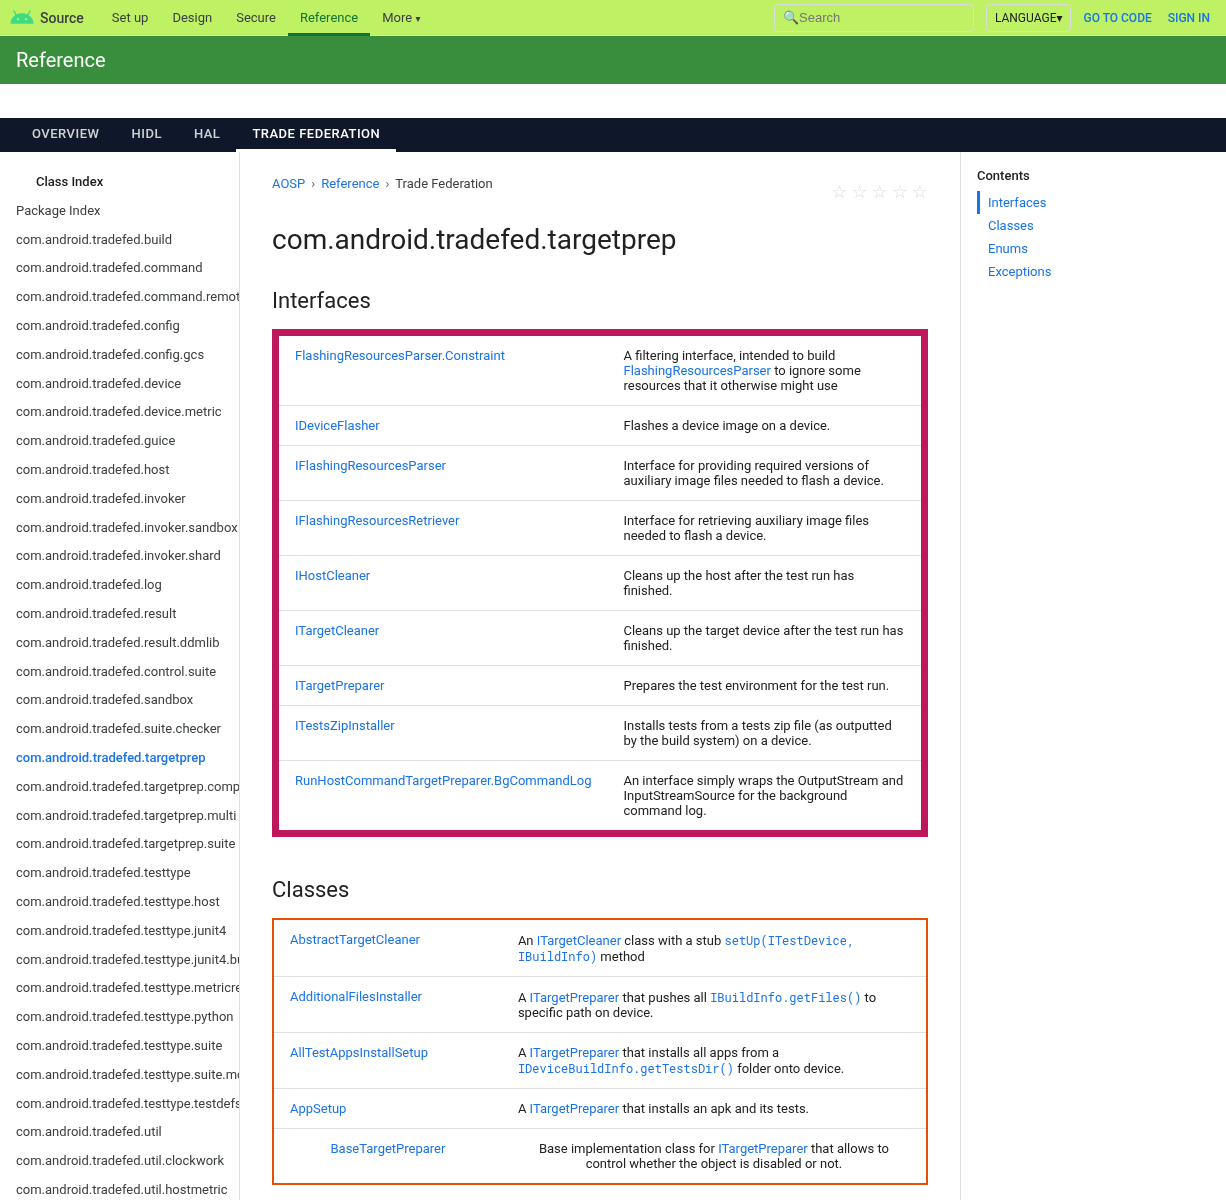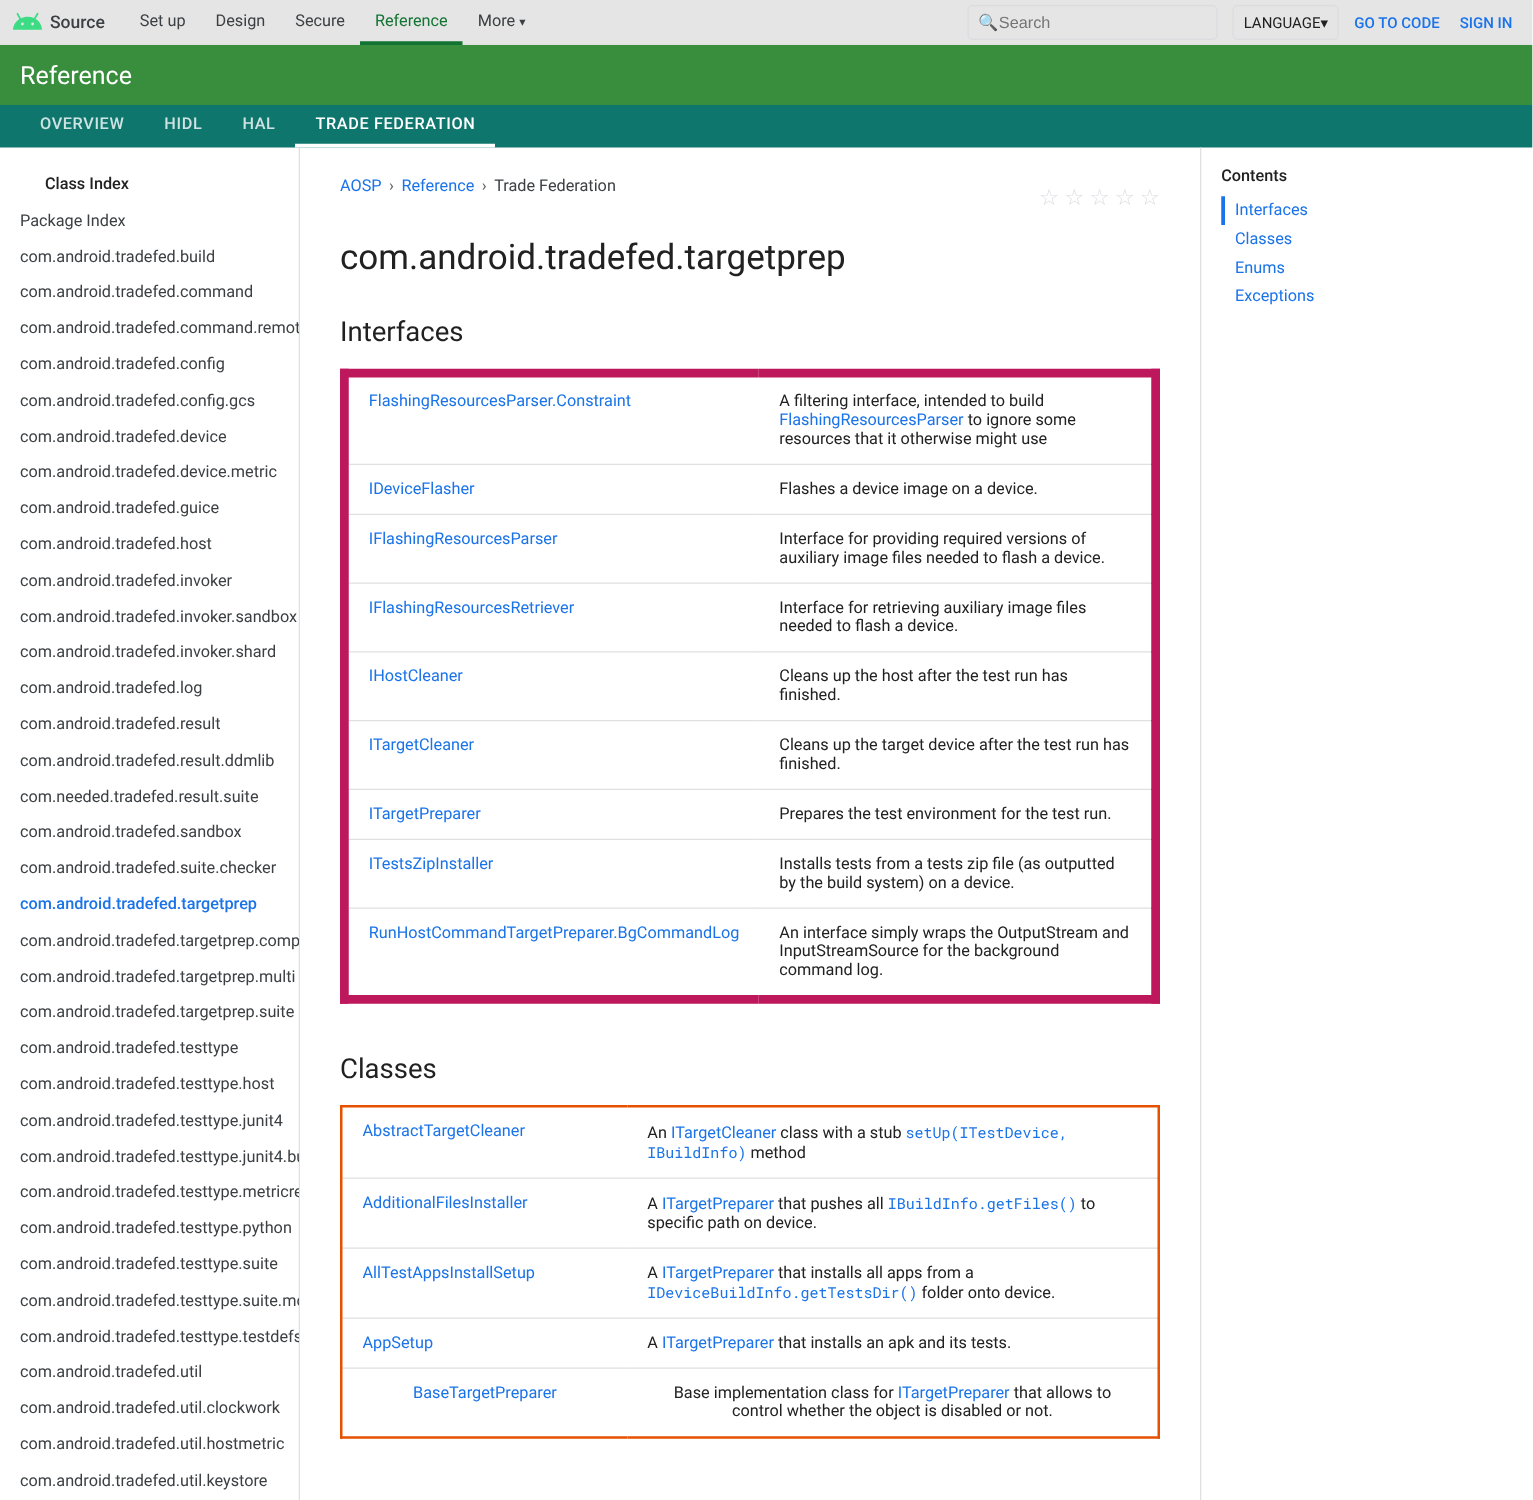--- a/index.html
+++ b/index.html
@@ -3,21 +3,21 @@
   <meta charset="utf-8">
   <style>
     * { box-sizing: border-box; margin: 0; padding: 0; }
     body { font-family: Roboto, Arial, sans-serif; font-size: 13px; color: #212121; background: #fff; }
 
     
     .top-nav {
       display: flex;
       align-items: center;
       height: 36px;
-      background: #e5e5e5;
+      background: #bef264;
       border-bottom: 1px solid #e0e0e0;
       padding: 0 8px;
       position: relative;
       z-index: 10;
     }
     .top-nav .logo {
       display: flex;
       align-items: center;
       margin-right: 16px;
     }
@@ -96,24 +96,25 @@
     .ref-banner {
       background: #388e3c;
       color: #fff;
       padding: 12px 16px;
       font-size: 20px;
       font-weight: 400;
     }
 
     
     .sub-nav {
-      background: #0f766e;
+      background: #0f172a;
       display: flex;
       padding: 0 16px;
       border-bottom: none;
+      margin-top: 34px;
     }
     .sub-nav .sub-nav-item {
       padding: 8px 16px;
       font-size: 13px;
       color: rgba(255,255,255,0.8);
       cursor: pointer;
       text-transform: uppercase;
       letter-spacing: 0.5px;
       font-weight: 500;
       border-bottom: 3px solid transparent;
@@ -326,21 +327,21 @@
     <div class="sidebar-item">com.android.tradefed.device</div>
     <div class="sidebar-item">com.android.tradefed.device.metric</div>
     <div class="sidebar-item">com.android.tradefed.guice</div>
     <div class="sidebar-item">com.android.tradefed.host</div>
     <div class="sidebar-item">com.android.tradefed.invoker</div>
     <div class="sidebar-item">com.android.tradefed.invoker.sandbox</div>
     <div class="sidebar-item">com.android.tradefed.invoker.shard</div>
     <div class="sidebar-item">com.android.tradefed.log</div>
     <div class="sidebar-item">com.android.tradefed.result</div>
     <div class="sidebar-item">com.android.tradefed.result.ddmlib</div>
-    <div class="sidebar-item">com.needed.tradefed.result.suite</div>
+    <div class="sidebar-item">com.android.tradefed.control.suite</div>
     <div class="sidebar-item">com.android.tradefed.sandbox</div>
     <div class="sidebar-item">com.android.tradefed.suite.checker</div>
     <div class="sidebar-item active">com.android.tradefed.targetprep</div>
     <div class="sidebar-item">com.android.tradefed.targetprep.companion</div>
     <div class="sidebar-item">com.android.tradefed.targetprep.multi</div>
     <div class="sidebar-item">com.android.tradefed.targetprep.suite</div>
     <div class="sidebar-item">com.android.tradefed.testtype</div>
     <div class="sidebar-item">com.android.tradefed.testtype.host</div>
     <div class="sidebar-item">com.android.tradefed.testtype.junit4</div>
     <div class="sidebar-item">com.android.tradefed.testtype.junit4.builder</div>

